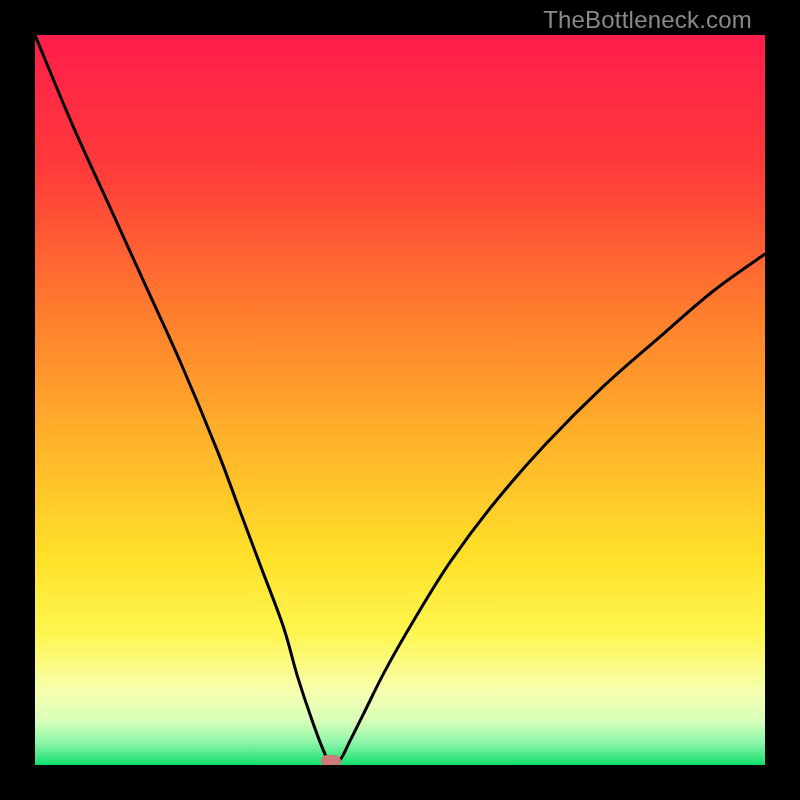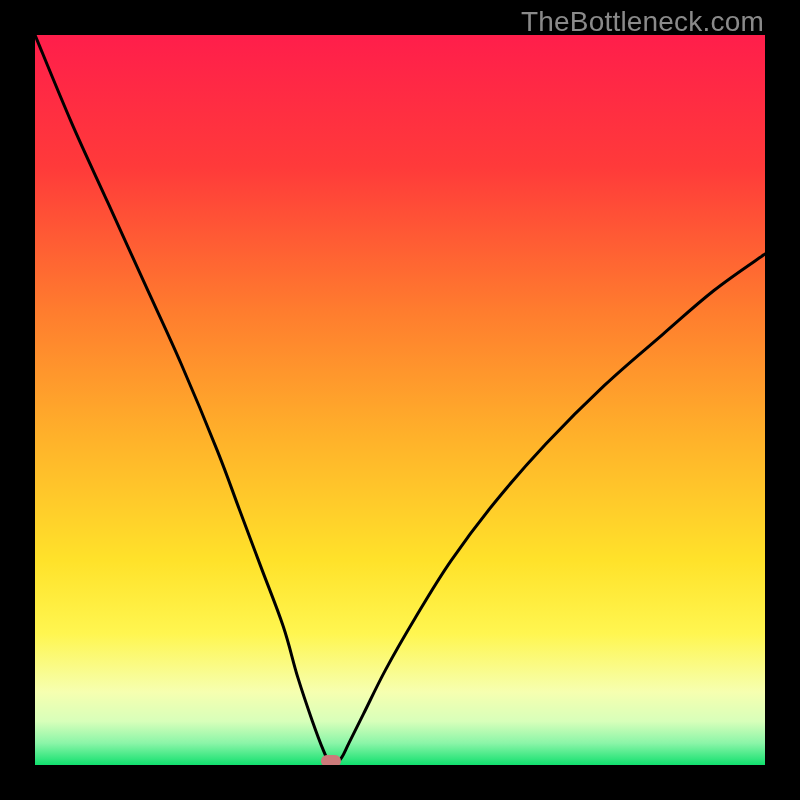--- a/index.html
+++ b/index.html
@@ -26,23 +26,23 @@
     height: 730px;
     overflow: hidden;
   }
   .gradient {
     position: absolute;
     inset: 0;
   }
   .watermark {
     position: absolute;
     top: 6px;
-    right: 36px;
+    right: 48px;
     font-family: Arial, Helvetica, sans-serif;
-    font-size: 28px;
+    font-size: 24px;
     color: #8a8a8a;
     letter-spacing: 0.2px;
   }
   svg.curve {
     position: absolute;
     inset: 0;
   }
   .marker {
     position: absolute;
     width: 20px;

